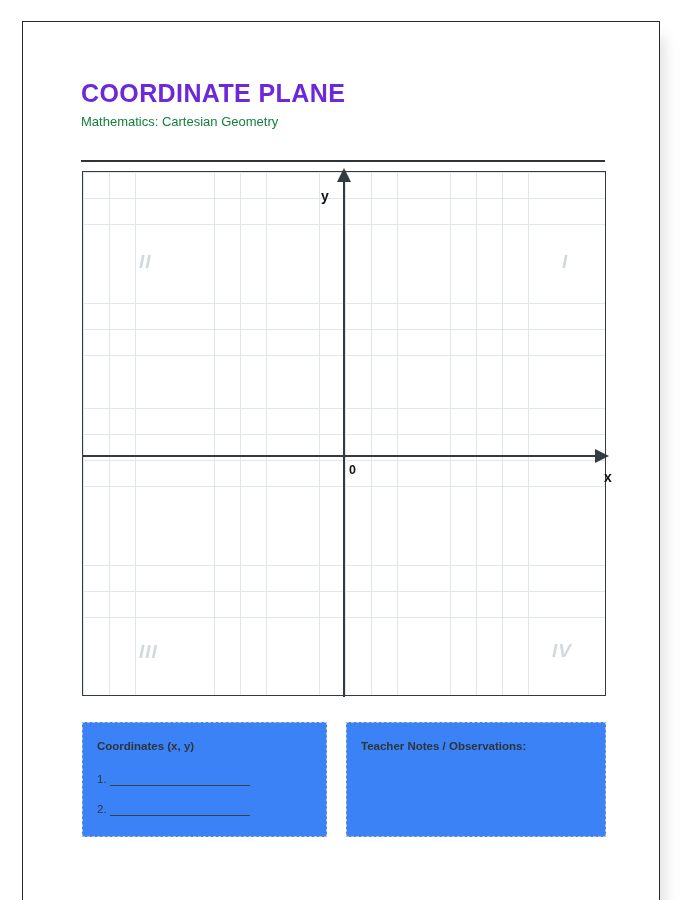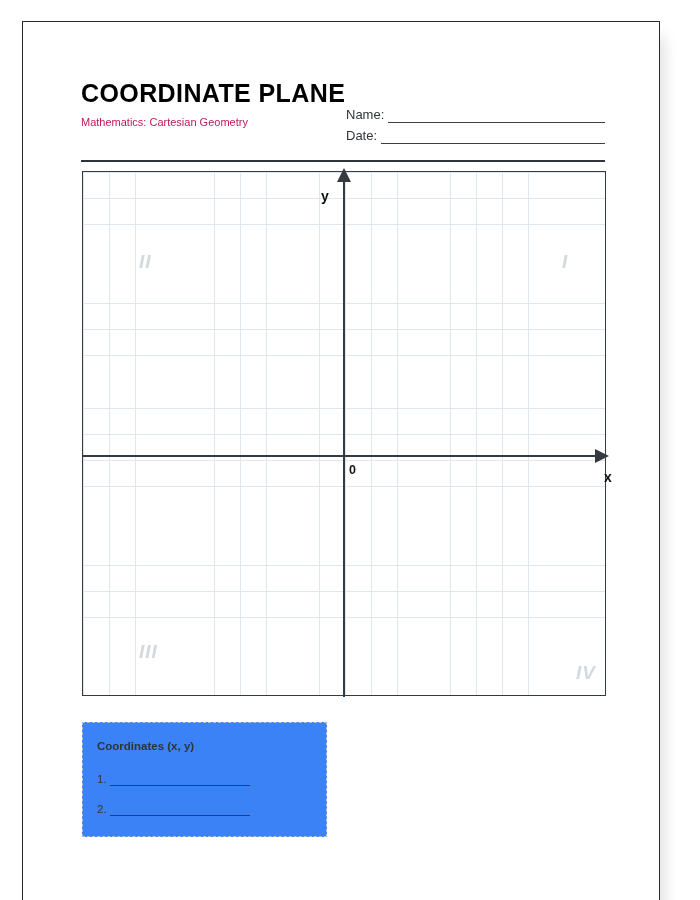--- a/index.html
+++ b/index.html
@@ -47,29 +47,29 @@
   #title-block {
     position: absolute;
     left: 0;
     top: 0;
     width: 280px;
   }
 
   #worksheet-title {
     font-size: 25px;
     font-weight: bold;
-    color: #000000;
+    color: #6d28d9;
     letter-spacing: 0.4px;
     line-height: 28px;
     white-space: nowrap;
   }
 
   #worksheet-subtitle {
-    font-size: 11px;
-    color: #be185d;
+    font-size: 13px;
+    color: #15803d;
     line-height: 18px;
     margin-top: 6px;
     white-space: nowrap;
   }
 
   #meta-block {
     position: absolute;
     left: 265px;
     top: 25px;
     width: 259px;
@@ -190,21 +190,21 @@
     font-size: 19px;
     font-weight: bold;
     color: #d3dade;
     letter-spacing: 1px;
     line-height: 20px;
     font-style: italic;
   }
   #quad-1   { left: 479px; top: 80px; }
   #quad-2   { left: 56px;  top: 80px; }
   #quad-3   { left: 56px;  top: 470px; }
-  #quad-4   { left: 469px; top: 491px; margin-left: 24px; }
+  #quad-4   { left: 469px; top: 469px; }
 
   
   .note-panel {
     position: absolute;
     border: 1.2px dashed #b9bfc4;
     background: #3b82f6;
   }
 
   #coords-panel {
     left: 59px;
@@ -265,30 +265,20 @@
 <div id="page-sheet">
   <div id="page-inner">
 
     <div id="header">
 
       <div id="title-block">
         <div id="worksheet-title">COORDINATE PLANE</div>
         <div id="worksheet-subtitle">Mathematics: Cartesian Geometry</div>
       </div>
 
-      <div id="meta-block">
-        <div class="meta-row">
-          <span class="meta-label">Name:</span>
-          <span class="meta-rule"></span>
-        </div>
-        <div class="meta-row">
-          <span class="meta-label">Date:</span>
-          <span class="meta-rule"></span>
-        </div>
-      </div>
 
     </div>
 
     <div id="header-rule"></div>
 
     <div id="plane-wrap">
       <div id="grid-box">
 
         <div id="y-axis"></div>
         <div id="y-arrow"></div>
@@ -316,15 +306,18 @@
           <span class="coord-num">1.</span>
           <span class="coord-rule"></span>
         </div>
         <div class="coord-row">
           <span class="coord-num">2.</span>
           <span class="coord-rule"></span>
         </div>
       </div>
     </div>
 
+    <div class="note-panel" id="notes-panel">
+      <div class="panel-title">Teacher Notes / Observations:</div>
+    </div>
 
   </div>
 </div>
 
 </body></html>

